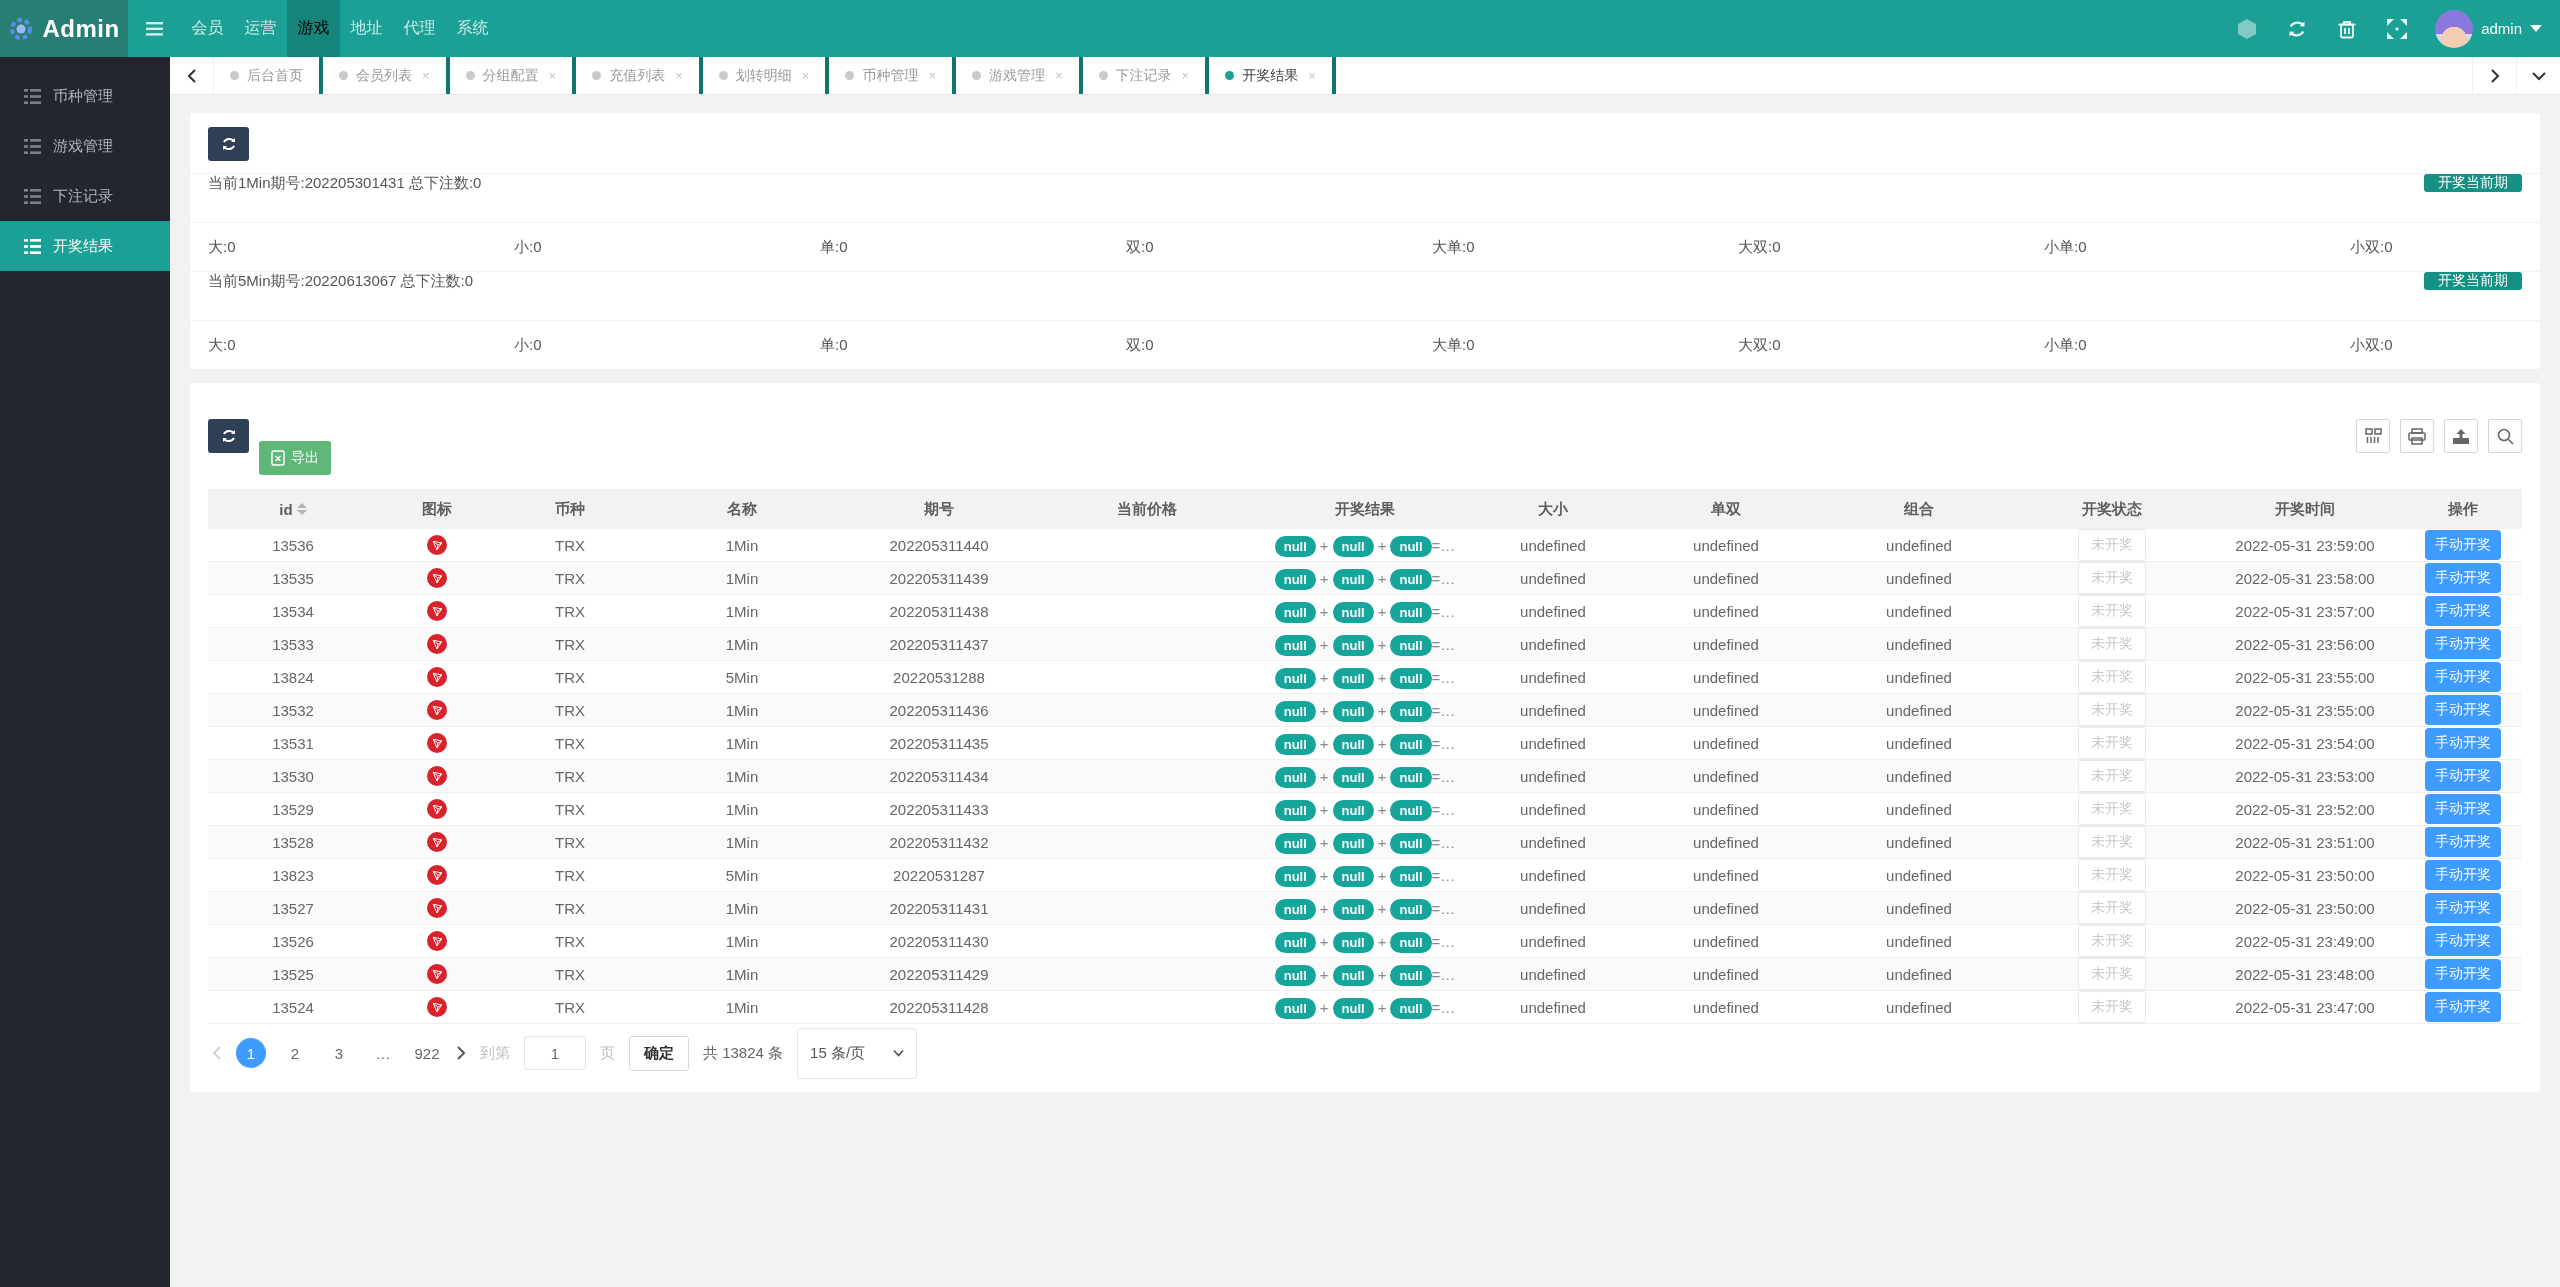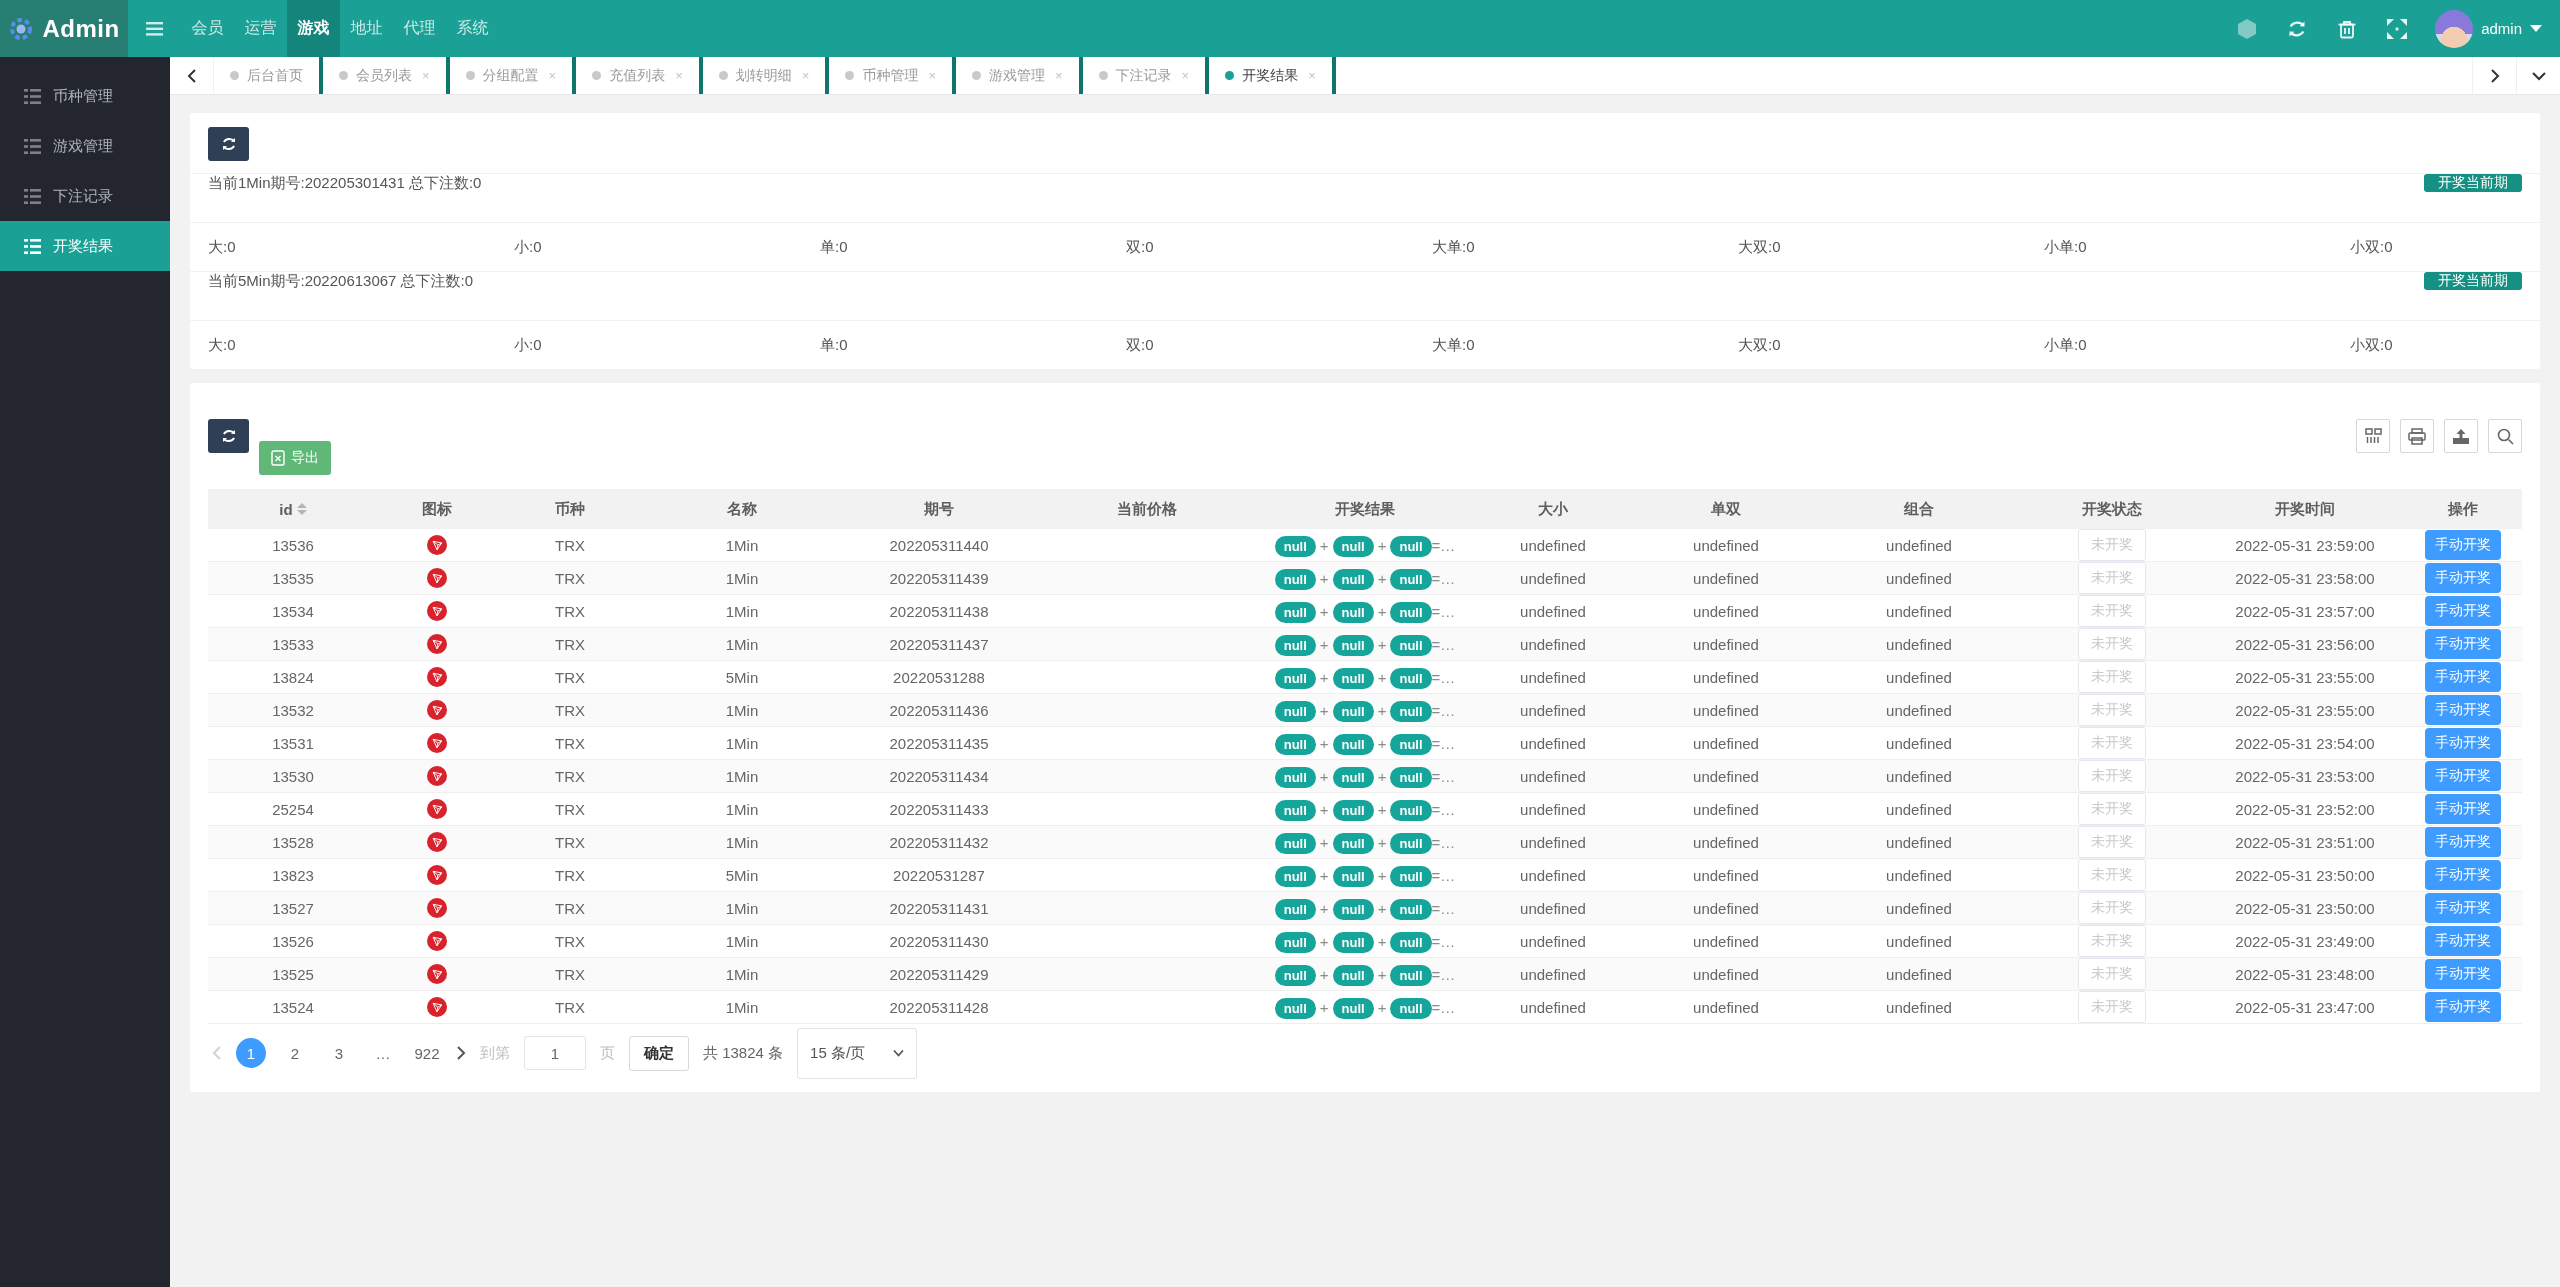--- a/index.html
+++ b/index.html
@@ -5,21 +5,21 @@
   * { margin:0; padding:0; box-sizing:border-box; }
   html,body { width:2560px; height:1287px; overflow:hidden;
     font-family:"Liberation Sans","DejaVu Sans",sans-serif; background:#f2f2f2; color:#555; }
 
   
   .navbar { position:absolute; left:0; top:0; width:2560px; height:57px; background:#1AA094; display:flex; align-items:stretch; z-index:30; }
   .logo-block { width:128px; background:#277f74; display:flex; align-items:center; justify-content:center; gap:8px; }
   .logo-text { color:#fff; font-size:24px; font-weight:bold; letter-spacing:.5px; }
   .nav-items { display:flex; align-items:stretch; }
   .nav-item { width:53px; display:flex; align-items:center; justify-content:center; color:rgba(255,255,255,.78); font-size:16px; cursor:pointer; }
-  .nav-item.active { background:#15857B; color:#ffffff; font-weight:bold; }
+  .nav-item.active { background:#15857B; color:#000000; font-weight:normal; }
   .nav-right { margin-left:auto; display:flex; align-items:center; gap:26px; padding-right:18px; }
   .nav-icon-btn { width:24px; height:24px; display:flex; align-items:center; justify-content:center; cursor:pointer; }
   .avatar { width:38px; height:38px; border-radius:50%; overflow:hidden;
     background: radial-gradient(circle at 50% 78%, #f2cdb2 0 36%, rgba(0,0,0,0) 37%),
                 linear-gradient(180deg,#8a79dd 0 62%, #dcd6ef 62%); }
   .nav-user { display:flex; align-items:center; gap:8px; color:#fff; font-size:15px; cursor:pointer; }
   .caret-down { width:0; height:0; border-left:6px solid transparent; border-right:6px solid transparent; border-top:7px solid #fff; }
 
   
   .sidebar { position:absolute; left:0; top:57px; width:170px; height:1230px; background:#23262E; z-index:20; padding-top:14px; }
@@ -617,21 +617,21 @@
             </td>
             <td>undefined</td>
             <td>undefined</td>
             <td>undefined</td>
             <td><button class="btn-status">未开奖</button></td>
             <td>2022-05-31 23:53:00</td>
             <td><button class="btn-blue">手动开奖</button></td>
           </tr>
 
           <tr>
-            <td>25254</td>
+            <td>13529</td>
             <td>
               <span class="coin-ico">
                 <svg width="13" height="13" viewBox="0 0 18 18" fill="none" stroke="#fff" stroke-width="1.3">
                   <path d="M3 3.2 L14.8 5.4 L8.2 15 Z"></path>
                   <path d="M3 3.2 L9.5 8.4 L14.8 5.4"></path>
                   <path d="M9.5 8.4 L8.2 15"></path>
                 </svg>
               </span>
             </td>
             <td>TRX</td>

